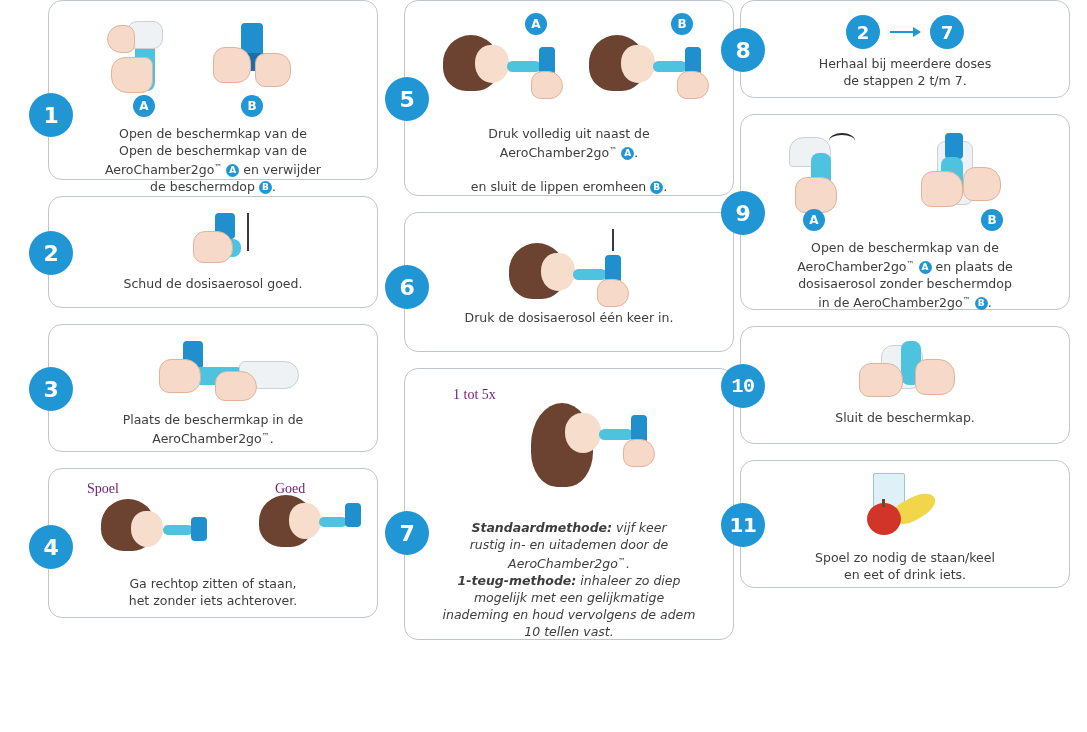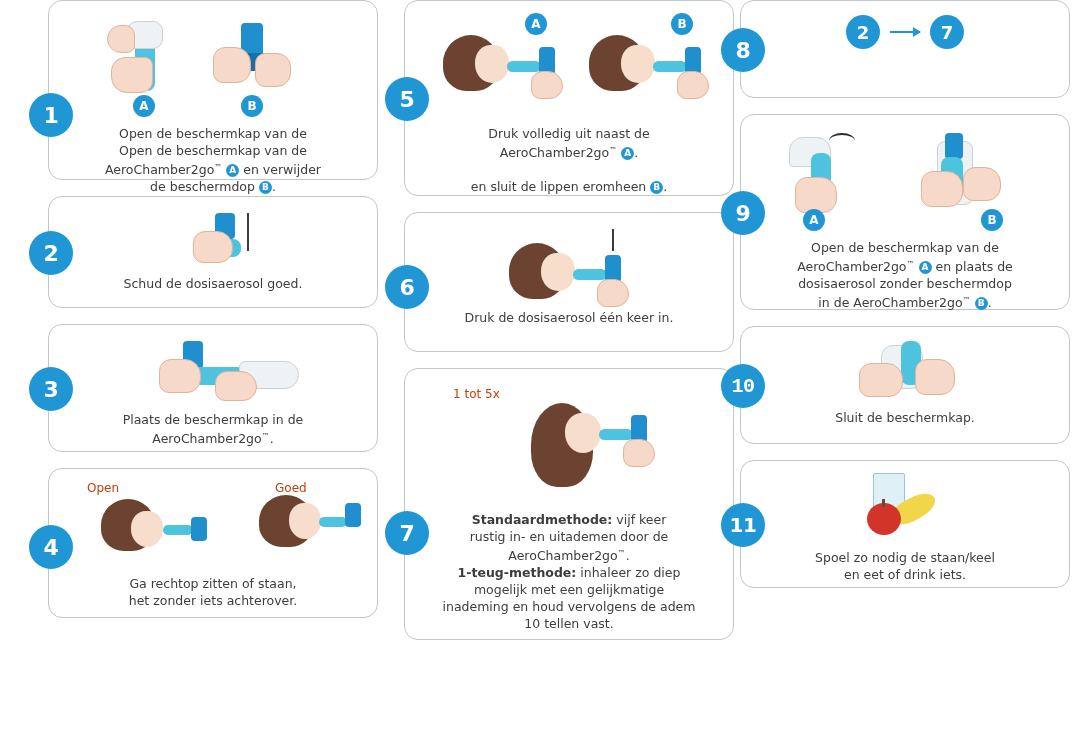--- a/index.html
+++ b/index.html
@@ -94,22 +94,23 @@
     text-align: center;
     font-weight: bold;
   }
 
   .tm { font-size: 8px; vertical-align: 4px; }
   .b { font-weight: bold; }
 
   
   .small-label {
     position: absolute;
-    font-size: 12px;
-    color: #c2410c;
+    font-size: 14px;
+    color: #701a75;
+    font-family: Liberation Serif, serif;
   }
 
   
   .c1 { height: 180px; }
   .c1 .badge { top: 92px; }
   .c2 { height: 112px; }
   .c2 .badge { top: 34px; }
   .c3 { height: 128px; }
   .c3 .badge { top: 42px; }
   .c4 { height: 150px; }
@@ -194,21 +195,21 @@
   .arrow-right::after {
     content: "";
     position: absolute;
     right: -1px;
     top: -4px;
     border-left: 8px solid #2196d4;
     border-top: 5px solid transparent;
     border-bottom: 5px solid transparent;
   }
   .c7 .caption { max-width: 290px; }
-  .c7 .text-block { margin-top: 8px; }
+  .c7 .text-block { margin-top: 16px; font-style: italic; }
 </style>
 </head>
 <body>
 
 <div class="board">
 
   <div class="col col-1">
 
     <div class="card c1">
       <div class="badge">1</div>
@@ -256,21 +257,21 @@
       </div>
       <div class="caption">
         <span>Plaats de beschermkap in de</span><br>
         AeroChamber2go<span class="tm">™</span>.
       </div>
     </div>
 
     <div class="card c4">
       <div class="badge">4</div>
       <div class="art" style="height:86px;">
-        <div class="small-label" style="left:24px; top:0px;">Open</div>
+        <div class="small-label" style="left:24px; top:0px;">Spoel</div>
         <div class="small-label" style="left:212px; top:0px;">Goed</div>
 
         <div class="hair" style="left:38px; top:18px; width:54px; height:52px;"></div>
         <div class="face" style="left:68px; top:30px; width:32px; height:36px;"></div>
         <div class="chamber" style="left:100px; top:44px; width:30px; height:10px;"></div>
         <div class="device-body" style="left:128px; top:36px; width:16px; height:24px;"></div>
 
         <div class="hair" style="left:196px; top:14px; width:54px; height:52px;"></div>
         <div class="face" style="left:226px; top:22px; width:32px; height:36px;"></div>
         <div class="chamber" style="left:256px; top:36px; width:28px; height:10px;"></div>
@@ -347,20 +348,24 @@
 
   <div class="col col-3">
 
     <div class="card c8">
       <div class="badge">8</div>
       <div class="step8row">
         <div class="circle-num">2</div>
         <div class="arrow-right"></div>
         <div class="circle-num">7</div>
       </div>
+      <div class="caption">
+        <span>Herhaal bij meerdere doses</span><br>
+        <span>de stappen 2 t/m 7.</span>
+      </div>
     </div>
 
     <div class="card c9">
       <div class="art" style="height:104px;">
         <div class="chamber-white" style="left:34px; top:10px; width:40px; height:28px; border-radius:14px 14px 4px 4px;"></div>
         <div class="chamber" style="left:56px; top:26px; width:20px; height:50px;"></div>
         <div class="hand" style="left:40px; top:50px; width:40px; height:34px;"></div>
         <div style="position:absolute; left:74px; top:6px; width:26px; height:14px; border-top:2px solid #2b2b2b; border-radius:50% 50% 0 0;"></div>
         <div class="pill-big" style="left:48px; top:82px;">A</div>
 

